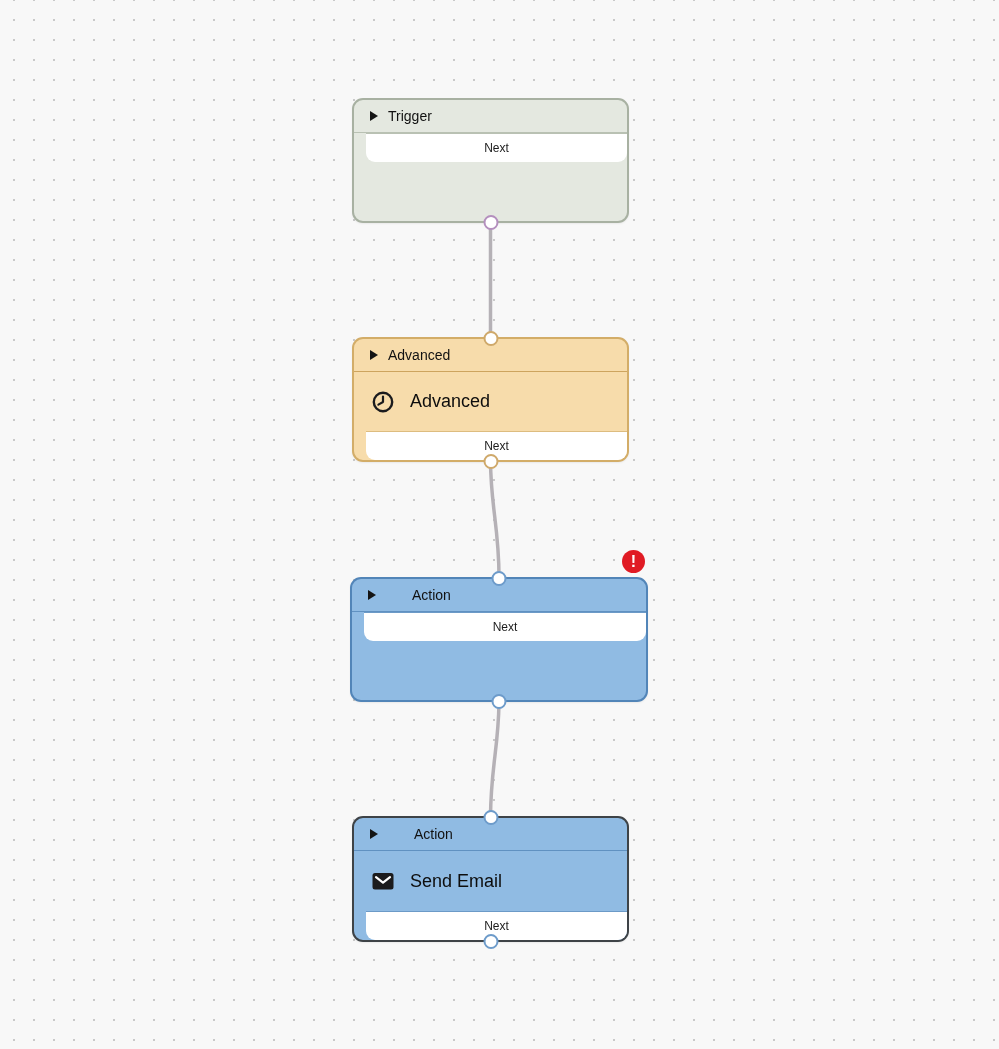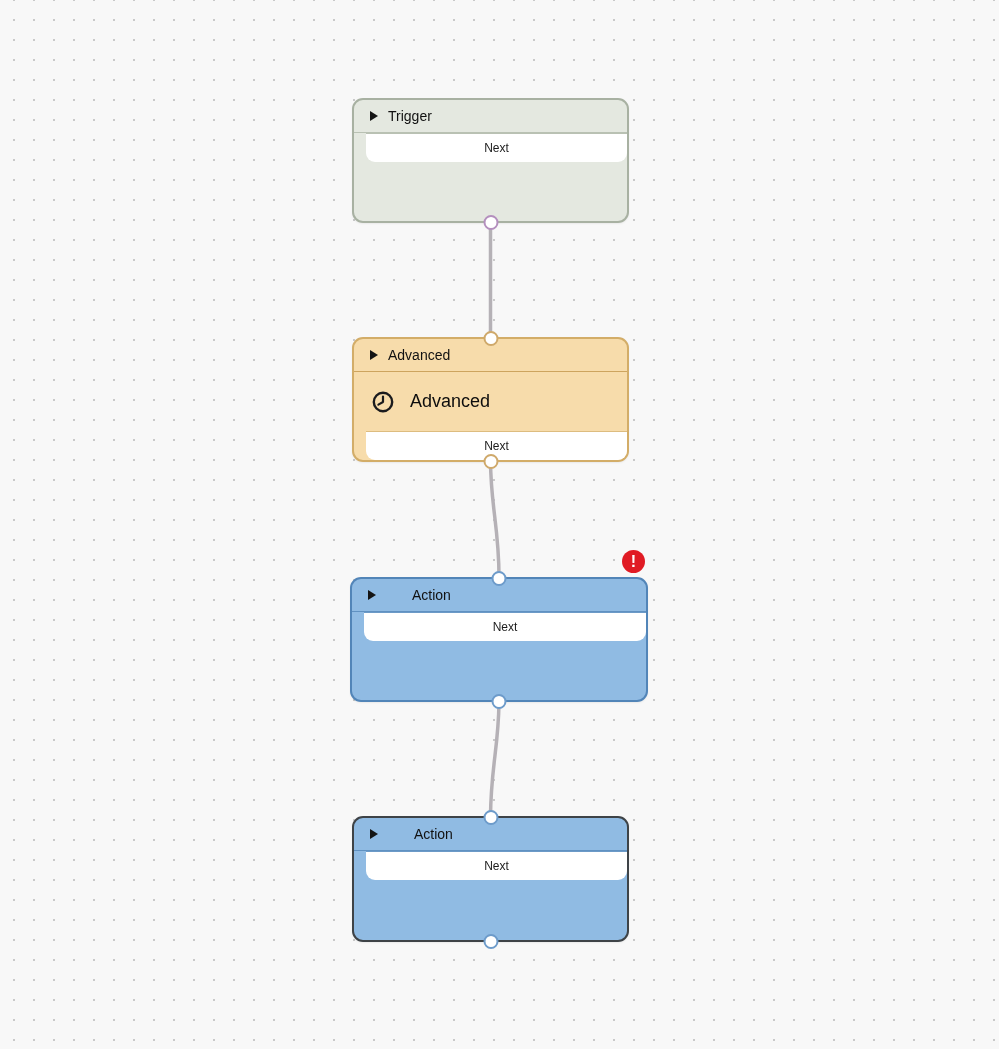--- a/index.html
+++ b/index.html
@@ -154,20 +154,27 @@
     <div class="error-badge" style="left:270px; top:-29px;">
       <span>!</span>
     </div>
   </div>
 
   <div class="node node-action node-selected" style="left:352px; top:816px; width:277px; height:126px;">
     <div class="node-header">
       <span class="tri"></span>
       <span>Action</span>
     </div>
+    <div class="node-body">
+      <svg class="body-icon" viewBox="0 0 24 24">
+        <rect x="1.5" y="4" width="21" height="16.5" rx="2.5" fill="#1b1b1d"></rect>
+        <path d="M5 8.2 L12 13.6 L19 8.2" fill="none" stroke="#ffffff" stroke-width="2.2" stroke-linecap="round" stroke-linejoin="round"></path>
+      </svg>
+      <span>Send Email</span>
+    </div>
     <div class="node-footer">
       <span>Next</span>
     </div>
     <div class="port port-in port-blue"></div>
     <div class="port port-out port-blue"></div>
   </div>
 
 </div>
 
 </body></html>

